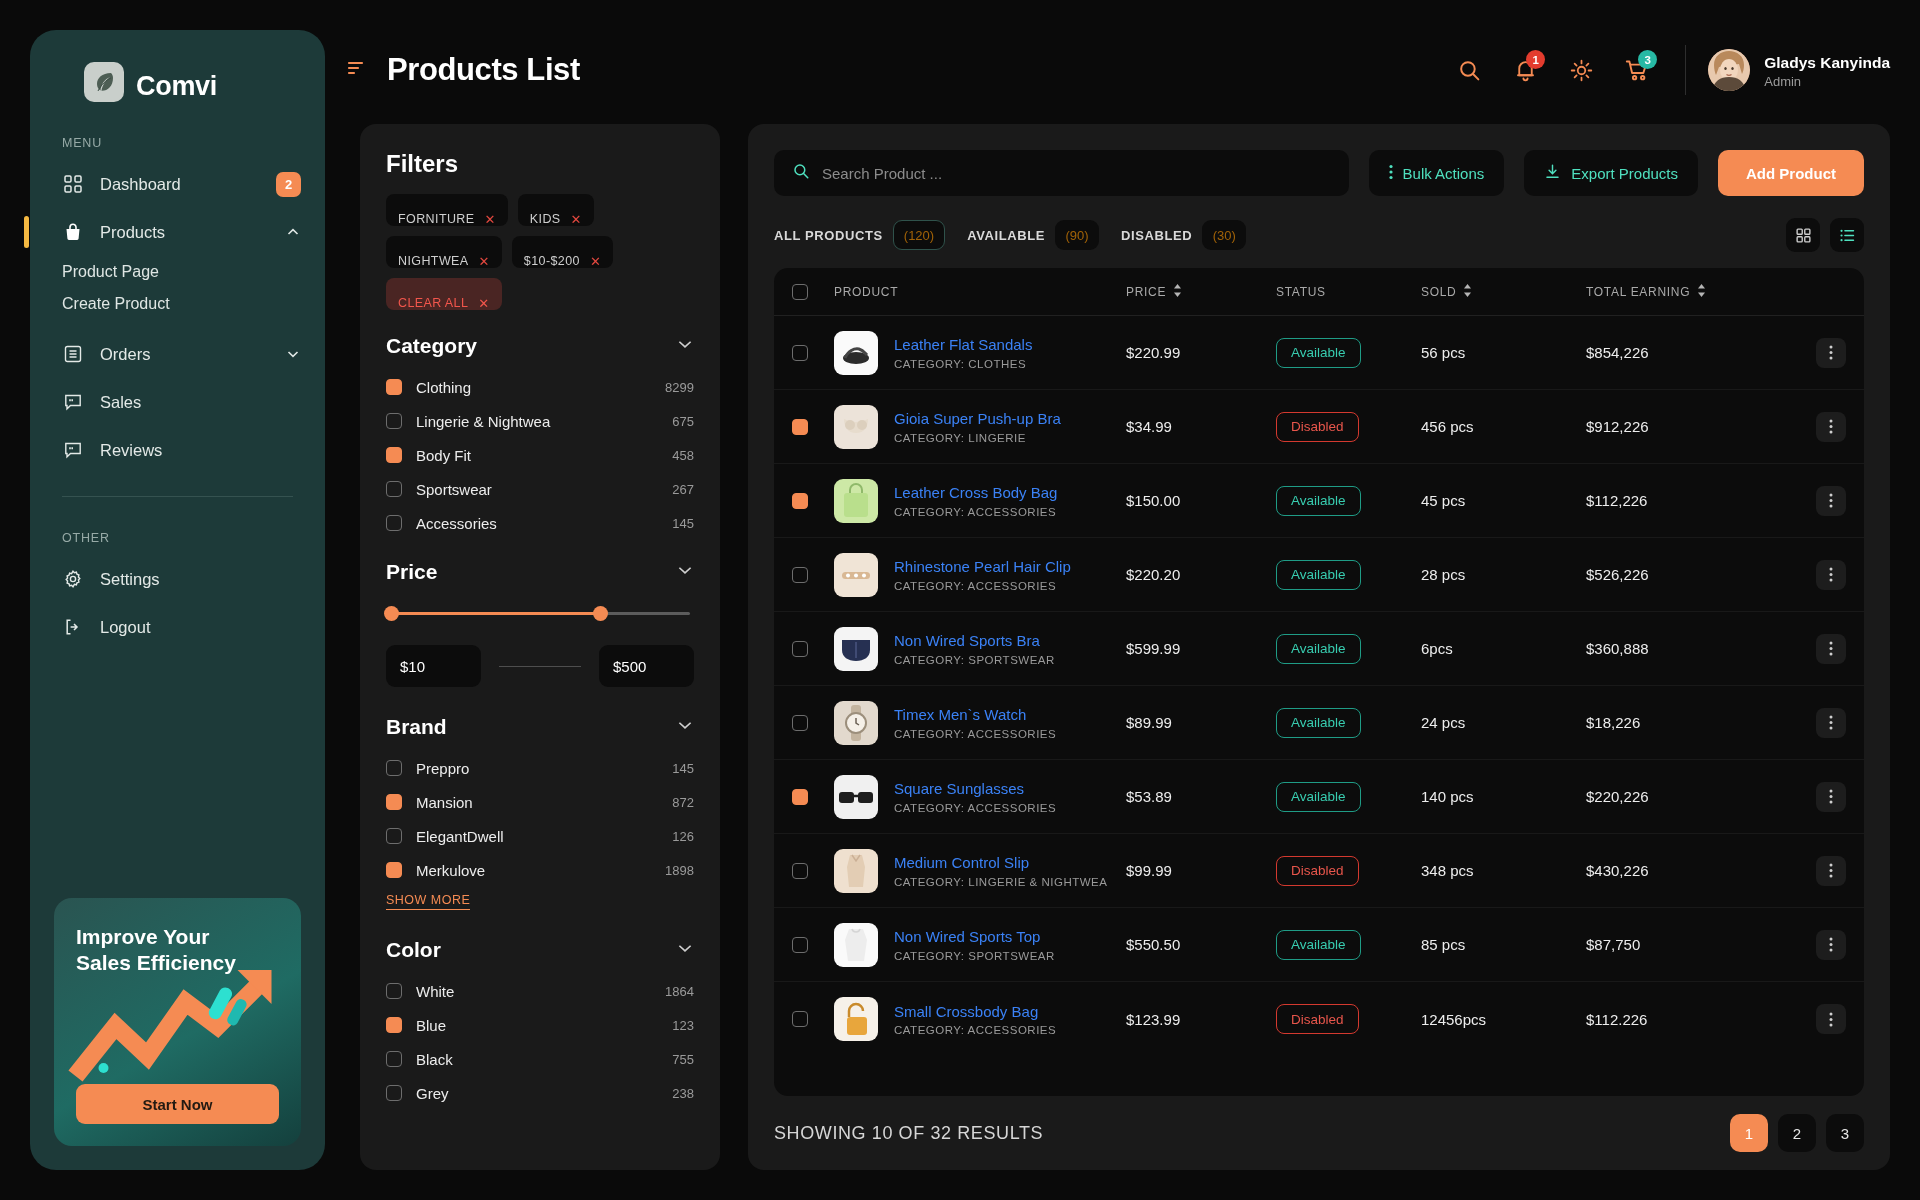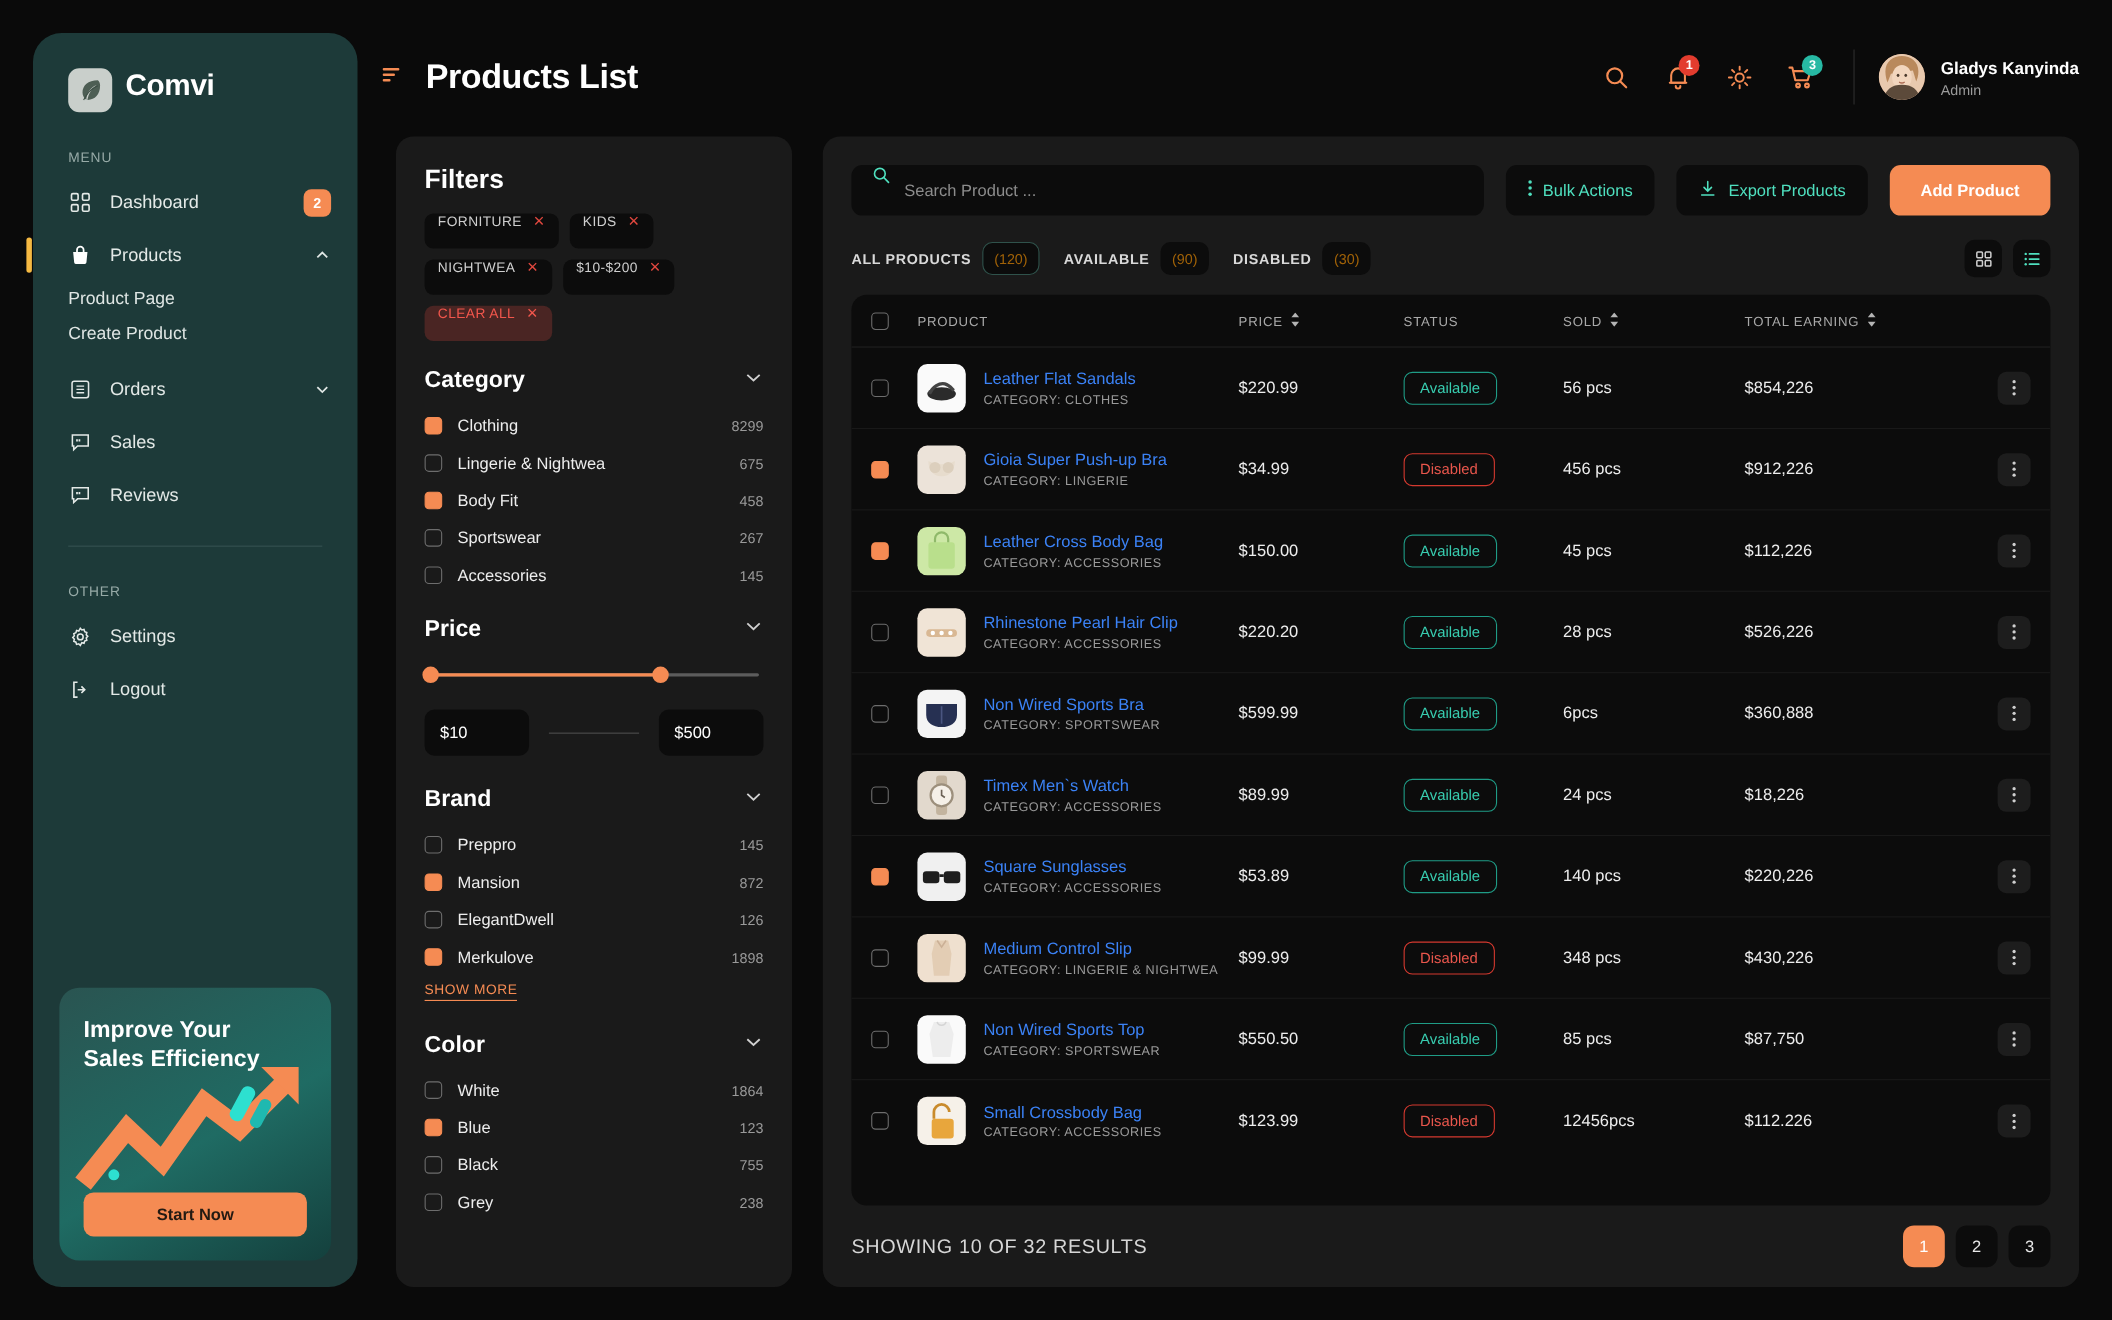--- a/index.html
+++ b/index.html
@@ -14,21 +14,21 @@
 
   
   .sidebar {
     position: absolute; left: 30px; top: 30px;
     width: 295px; height: 1140px;
     background: #1d3a39;
     border-radius: 26px;
     padding: 26px 0 0 0;
     display: flex; flex-direction: column;
   }
-  .brand { display: flex; align-items: flex-start; gap: 12px; padding: 6px 0 0 32px; }
+  .brand { display: flex; align-items: flex-end; gap: 12px; padding: 6px 0 0 32px; margin-left: 22px; }
   .brand-logo {
     width: 40px; height: 40px; border-radius: 10px;
     background: #c9cfcb; position: relative; overflow: hidden;
     display: flex; align-items: center; justify-content: center;
   }
   .brand-name { color: #fff; font-size: 27px; font-weight: 700; letter-spacing: -0.3px; }
 
   .nav-label {
     color: #97aaa7; font-size: 12.5px; letter-spacing: 0.8px;
     padding: 0 0 0 32px; margin-top: 34px; margin-bottom: 10px; text-transform: uppercase;
@@ -99,21 +99,21 @@
   .filters {
     position: absolute; left: 360px; top: 124px;
     width: 360px; height: 1046px;
     background: #1a1a1a; border-radius: 16px; padding: 26px 26px 0 26px;
     overflow: hidden;
   }
   .filters-h { color:#fff; font-size: 24px; font-weight: 700; margin-bottom: 16px; }
   .chips { display: flex; flex-wrap: wrap; gap: 10px; margin-bottom: 24px;}
   .chip {
     background: #0c0c0c; border-radius: 8px; height: 32px; padding: 0 12px;
-    display: flex; align-items: flex-start; gap: 10px;
+    display: flex; align-items: flex-end; gap: 10px;
     color: #cfcfcf; font-size: 12.5px; letter-spacing: 0.4px; cursor: pointer;
   }
   .chip .x { color: #e2483f; font-size: 13px; line-height: 1;}
   .chip.clear { background: #4a2523; color: #f2564c; }
   .chip.clear .x { color: #f2564c; }
 
   .sec-h {
     display: flex; align-items: center; justify-content: space-between;
     color: #fff; font-size: 21px; font-weight: 700; margin: 6px 0 14px 0; cursor: pointer;
   }
@@ -144,21 +144,21 @@
 
   
   .main {
     position: absolute; left: 748px; top: 124px; right: 30px; height: 1046px;
     background: #1a1a1a; border-radius: 16px; padding: 26px 26px 0 26px;
     display: flex; flex-direction: column;
   }
   .toolbar { display: flex; gap: 20px; align-items: center; }
   .search-box {
     flex: 1; height: 46px; background: #0c0c0c; border-radius: 10px;
-    display: flex; padding: 0 18px; gap: 12px;
+    display: flex; align-items: center; padding: 0 18px; gap: 12px;
   }
   .search-input {
     flex: 1; background: transparent; border: none; outline: none;
     color: #e6e6e6; font-size: 15px; font-family: "Liberation Sans", sans-serif;
   }
   .search-input::placeholder { color: #8c8c8c; }
   .tbtn {
     height: 46px; background: #0c0c0c; border: none; border-radius: 10px;
     color: #4fe0bf; font-size: 15px; padding: 0 20px; display: flex;
     align-items: center; gap: 10px; cursor: pointer; font-family: "Liberation Sans", sans-serif;

